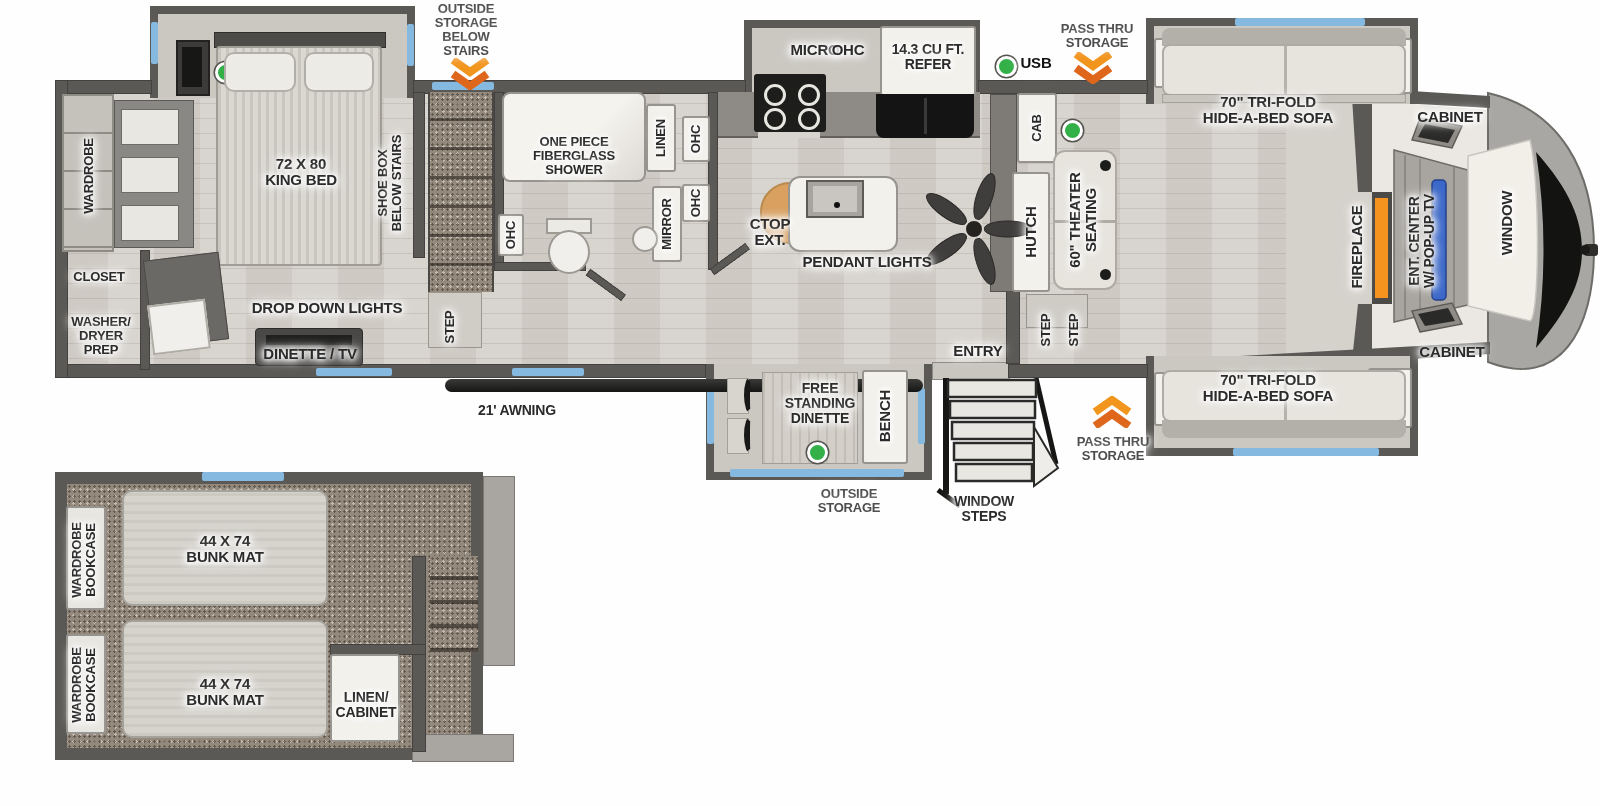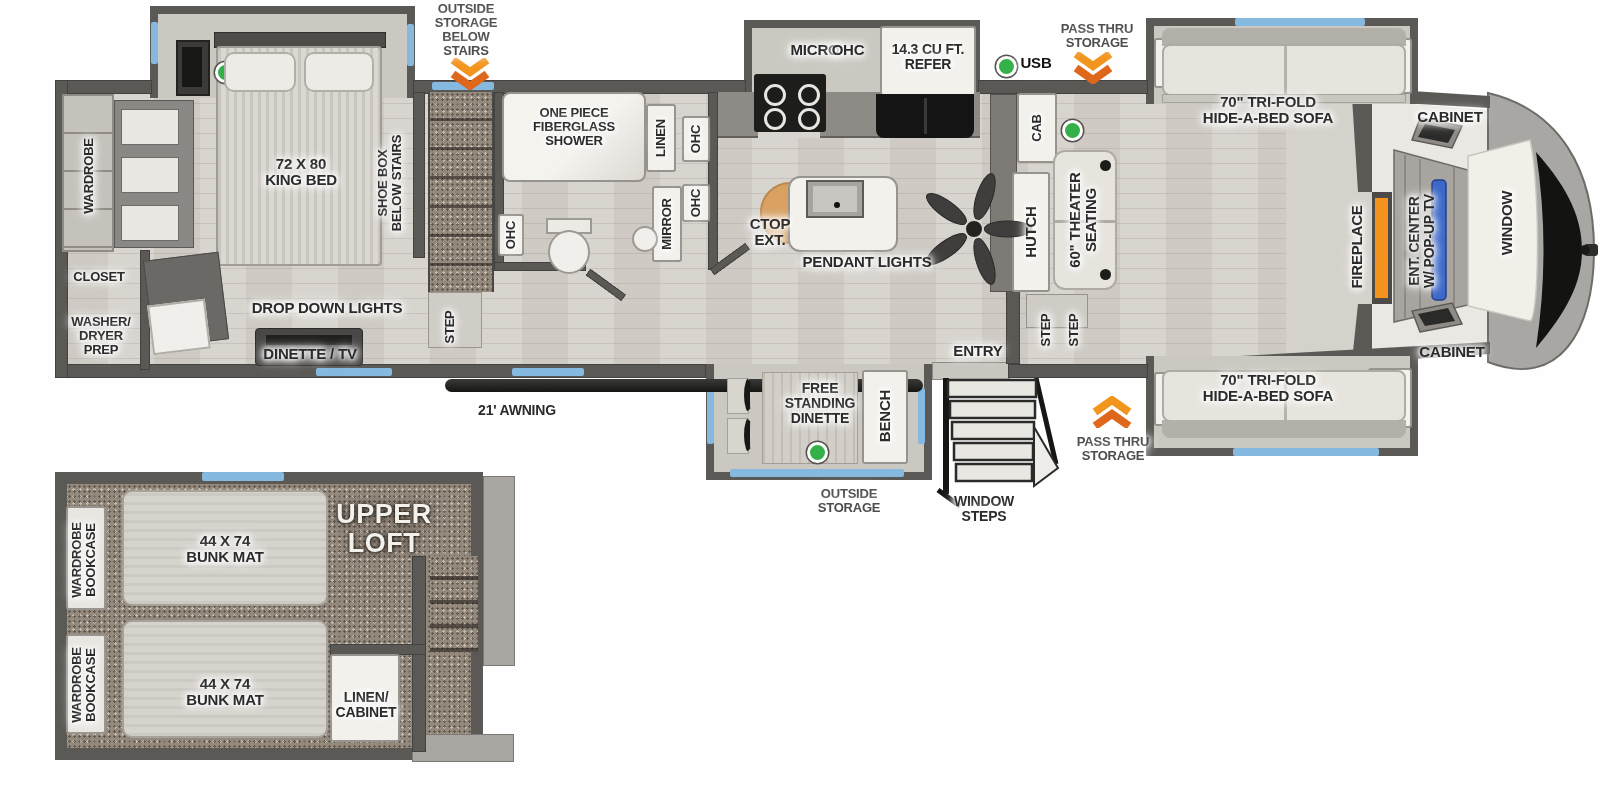--- a/index.html
+++ b/index.html
@@ -285,21 +285,21 @@
   <div class="lbl v" style="left:390px;top:183px;z-index:7;">SHOE BOX
 BELOW STAIRS</div>
   <div class="lbl h" style="left:99px;top:277px;z-index:7;">CLOSET</div>
   <div class="lbl h" style="left:101px;top:336px;z-index:7;">WASHER/
 DRYER
 PREP</div>
   <div class="lbl h lg" style="left:327px;top:308px;z-index:7;">DROP DOWN LIGHTS</div>
   <div class="lbl h lg" style="left:310px;top:354px;z-index:7;">DINETTE / TV</div>
   <div class="lbl v" style="left:450px;top:327px;z-index:7;">STEP</div>
 
-  <div class="lbl h" style="left:574px;top:127px;z-index:7;">ONE PIECE
+  <div class="lbl h" style="left:574px;top:156px;z-index:7;">ONE PIECE
 FIBERGLASS
 SHOWER</div>
   <div class="lbl v" style="left:661px;top:138px;z-index:7;">LINEN</div>
   <div class="lbl v" style="left:511px;top:235px;z-index:7;">OHC</div>
   <div class="lbl v" style="left:696px;top:139px;z-index:7;">OHC</div>
   <div class="lbl v" style="left:696px;top:203px;z-index:7;">OHC</div>
   <div class="lbl v" style="left:667px;top:224px;z-index:7;">MIRROR</div>
 
   <div class="lbl h lg" style="left:783px;top:50px;z-index:7;margin-left:32px;">MICRO</div>
   <div class="lbl h lg" style="left:848px;top:50px;z-index:7;">OHC</div>
@@ -325,22 +325,20 @@
   <div class="lbl v lg" style="left:1357px;top:247px;z-index:7;">FIREPLACE</div>
   <div class="lbl v" style="left:1422px;top:241px;z-index:7;font-size:14px;">ENT. CENTER
 W/ POP-UP TV</div>
   <div class="lbl v lg" style="left:1507px;top:223px;z-index:7;">WINDOW</div>
 
   <div class="lbl h" style="left:820px;top:404px;z-index:7;font-size:14px;">FREE
 STANDING
 DINETTE</div>
   <div class="lbl v lg" style="left:885px;top:416px;z-index:7;">BENCH</div>
 
-  <div class="lbl h huge" style="left:384px;top:529px;z-index:7;">UPPER
-LOFT</div>
   <div class="lbl h lg" style="left:225px;top:549px;z-index:7;">44 X 74
 BUNK MAT</div>
   <div class="lbl h lg" style="left:225px;top:692px;z-index:7;">44 X 74
 BUNK MAT</div>
   <div class="lbl v" style="left:84px;top:560px;z-index:7;">WARDROBE
 BOOKCASE</div>
   <div class="lbl v" style="left:84px;top:685px;z-index:7;">WARDROBE
 BOOKCASE</div>
   <div class="lbl h" style="left:366px;top:705px;z-index:7;font-size:14px;">LINEN/
 CABINET</div>

